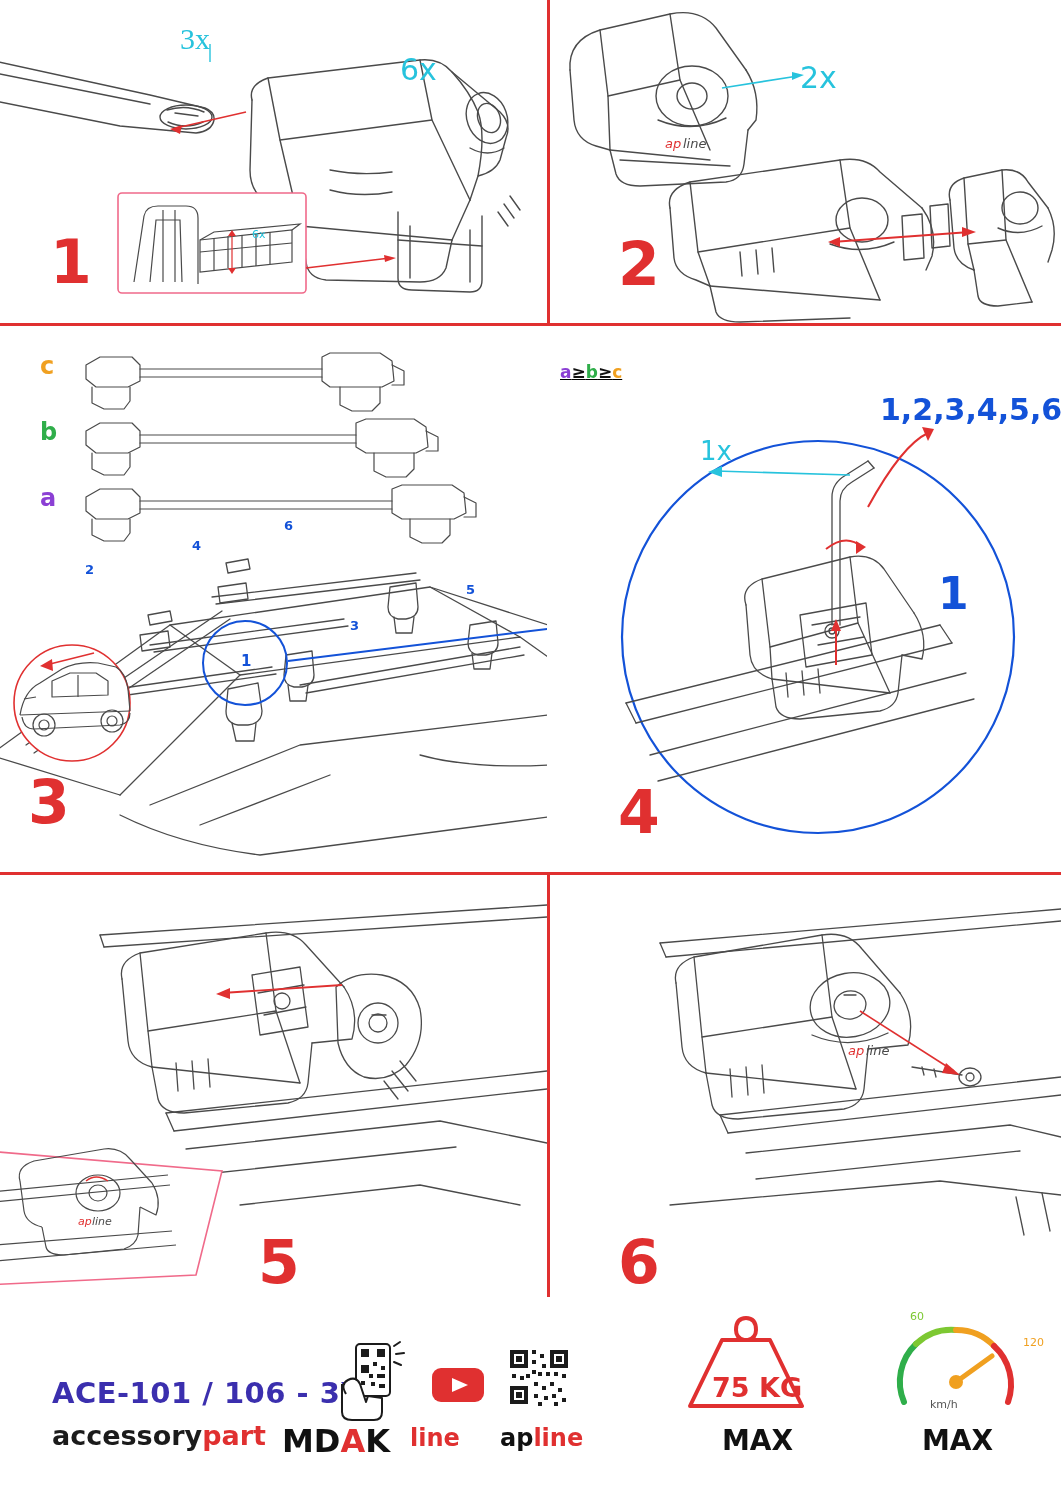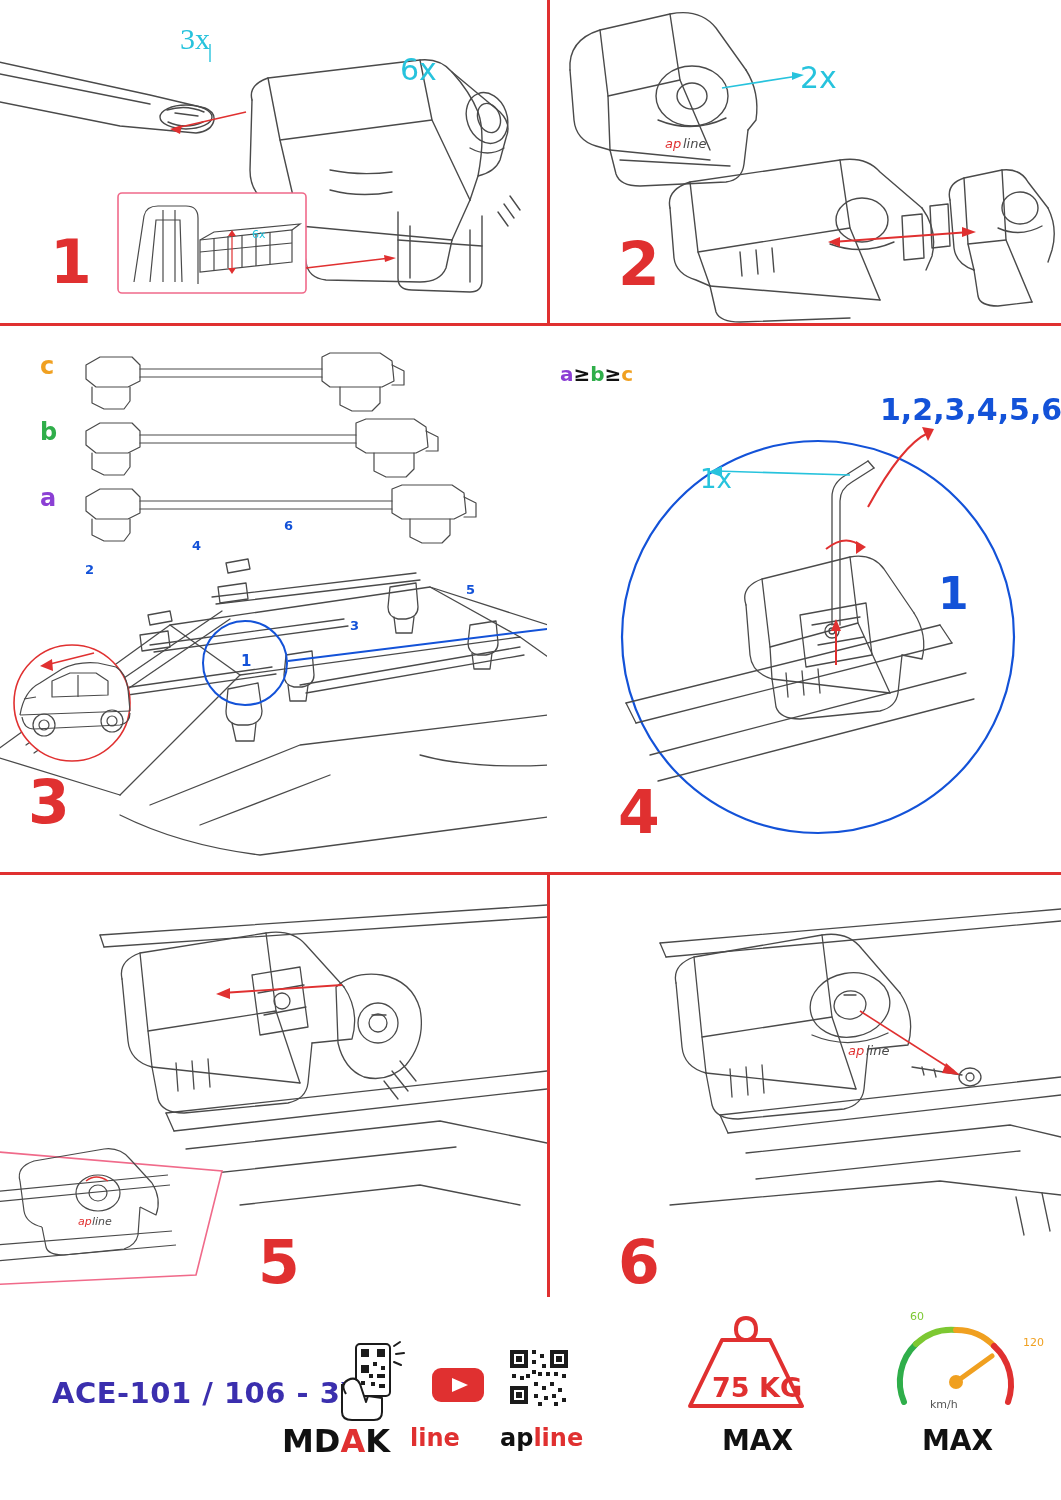--- a/index.html
+++ b/index.html
@@ -37,21 +37,21 @@
     position:absolute;
     font-family:"DejaVu Sans", sans-serif;
     font-weight:700;
     font-size:24px;
   }
   .lbl-a{color:#8b3fd4;}
   .lbl-b{color:#2fae4a;}
   .lbl-c{color:#f0a020;}
   .ineq{
     position:absolute;
-    font-size:20px;font-weight:700;
+    font-size:17px;font-weight:700;text-decoration:underline;
   }
   .blue-seq{
     position:absolute;
     font-size:30px;font-weight:700;color:#1352d8;
     letter-spacing:0px;
     text-align:right;
   }
   .blue-one{
     position:absolute;font-size:44px;font-weight:700;color:#1352d8;
   }
@@ -370,21 +370,21 @@
 
     <g stroke="#e03030" stroke-width="2" fill="none">
       <path d="M286 340 L286 300"></path>
       <path d="M276 224 Q296 208 312 222"></path>
       <path d="M318 182 Q352 120 378 108"></path>
     </g>
     <path d="M281 306 L286 294 L291 306 Z" fill="#e03030"></path>
     <path d="M306 216 L316 222 L306 229 Z" fill="#e03030"></path>
     <path d="M372 102 L384 104 L378 116 Z" fill="#e03030"></path>
   </svg>
-  <div class="qty" style="left:700px;top:464px;font-size:26px;">1x</div>
+  <div class="qty" style="left:700px;top:436px;font-size:26px;">1x</div>
   <div class="blue-seq" style="left:880px;top:392px;">1,2,3,4,5,6</div>
   <div class="blue-one" style="left:938px;top:568px;">1</div>
   <div class="step-num" style="left:618px;top:782px;">4</div>
 
   <svg width="547" height="425" style="position:absolute;left:0;top:875px;">
     <g fill="none" stroke="#4a4a4a" stroke-width="1.3" stroke-linejoin="round" stroke-linecap="round">
 
       <path d="M100 60 L547 30"></path>
       <path d="M104 72 L547 42"></path>
       <path d="M166 238 L547 196"></path>
@@ -483,20 +483,23 @@
       <path d="M310 136 L404 196"></path>
     </g>
     <path d="M396 188 L410 200 L392 198 Z" fill="#e03030"></path>
     <text x="298" y="180" font-size="13" fill="#e03030" font-family="DejaVu Sans, sans-serif" font-style="italic">ap</text>
     <text x="316" y="180" font-size="13" fill="#4a4a4a" font-family="DejaVu Sans, sans-serif" font-style="italic">line</text>
   </svg>
   <div class="step-num" style="left:618px;top:1232px;">6</div>
 
   <div class="footer-title" style="left:52px;top:1376px;">ACE-101 / 106 - 3X</div>
 
+  <div class="brand-accessory" style="left:52px;top:1420px;">
+    <span style="color:#1b1b1b;">accessory</span><span style="color:#e03030;">part</span>
+  </div>
 
   <svg width="70" height="82" style="position:absolute;left:338px;top:1340px;">
     <rect x="18" y="4" width="34" height="52" rx="4" fill="#ffffff" stroke="#1b1b1b" stroke-width="2"></rect>
     <g fill="#1b1b1b">
       <rect x="23" y="9" width="8" height="8"></rect>
         <rect x="39" y="9" width="8" height="8"></rect>
       <rect x="23" y="25" width="8" height="8"></rect>
         <rect x="35" y="22" width="4" height="4"></rect>
       <rect x="43" y="26" width="4" height="4"></rect>
         <rect x="31" y="34" width="4" height="4"></rect>

